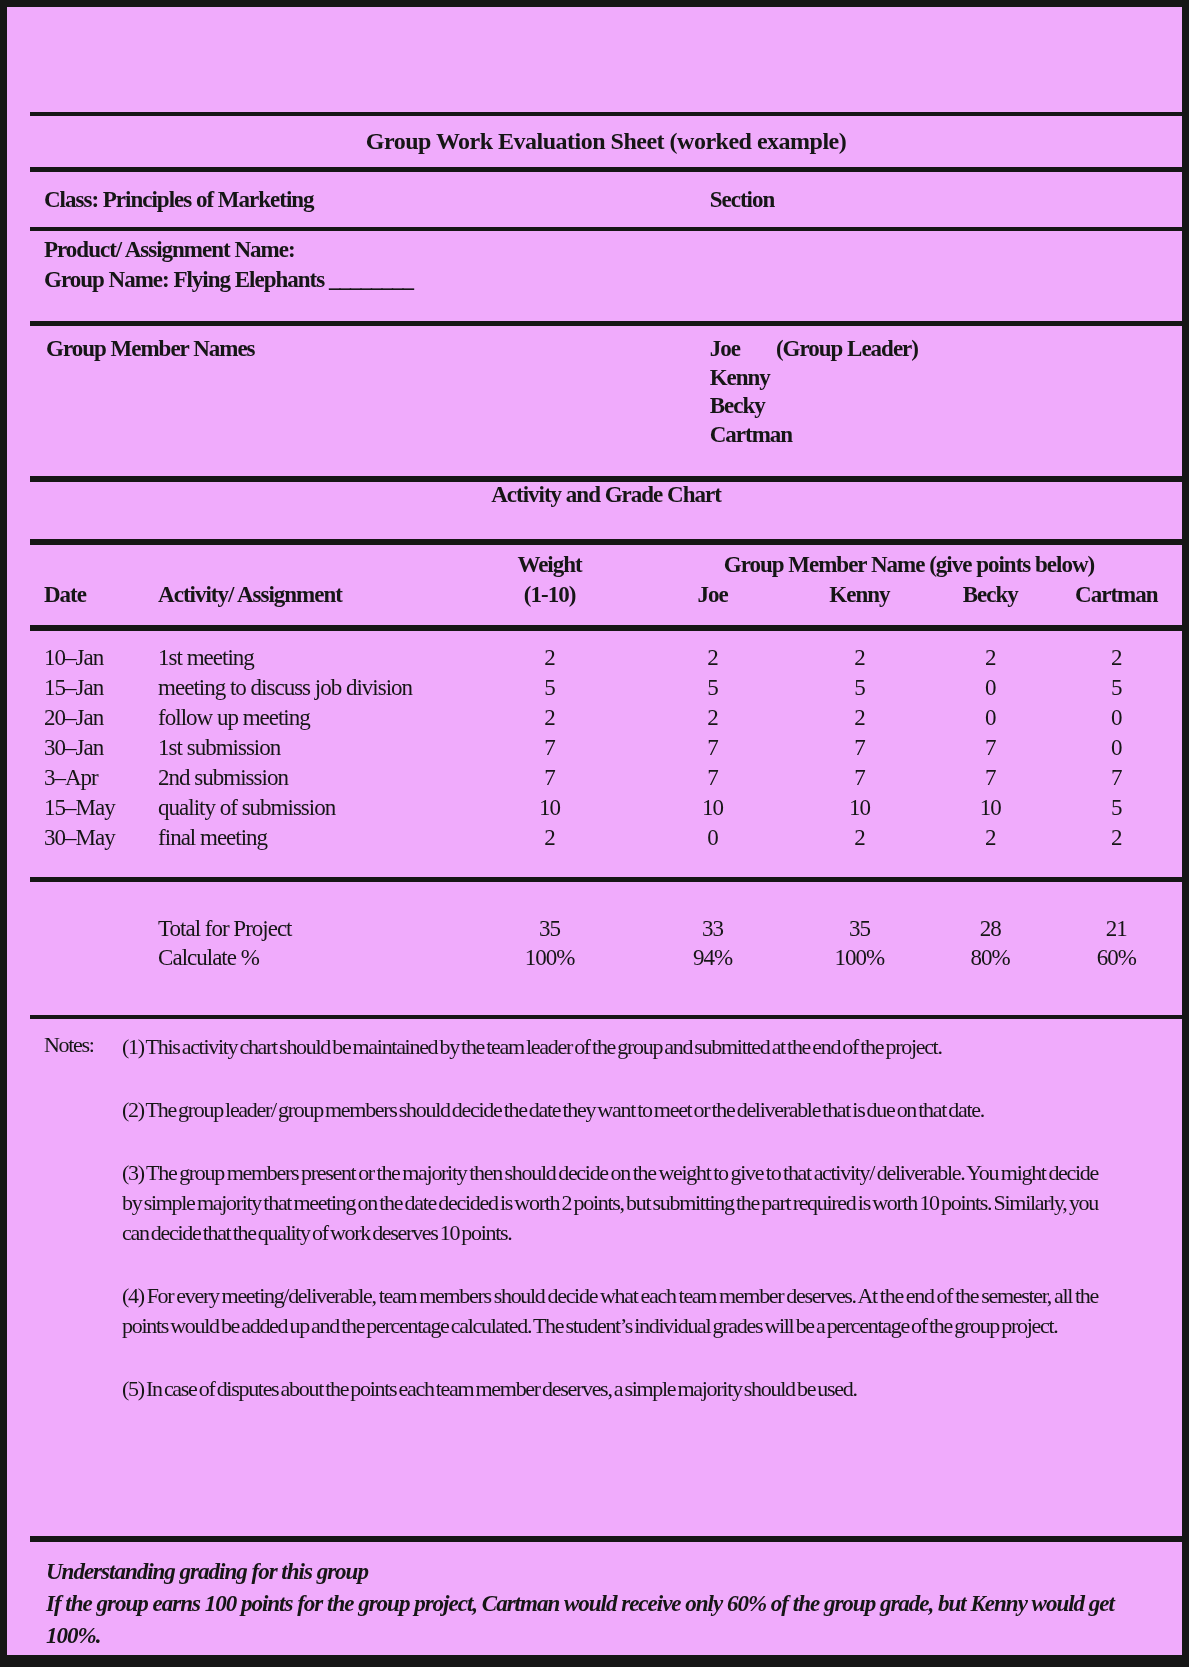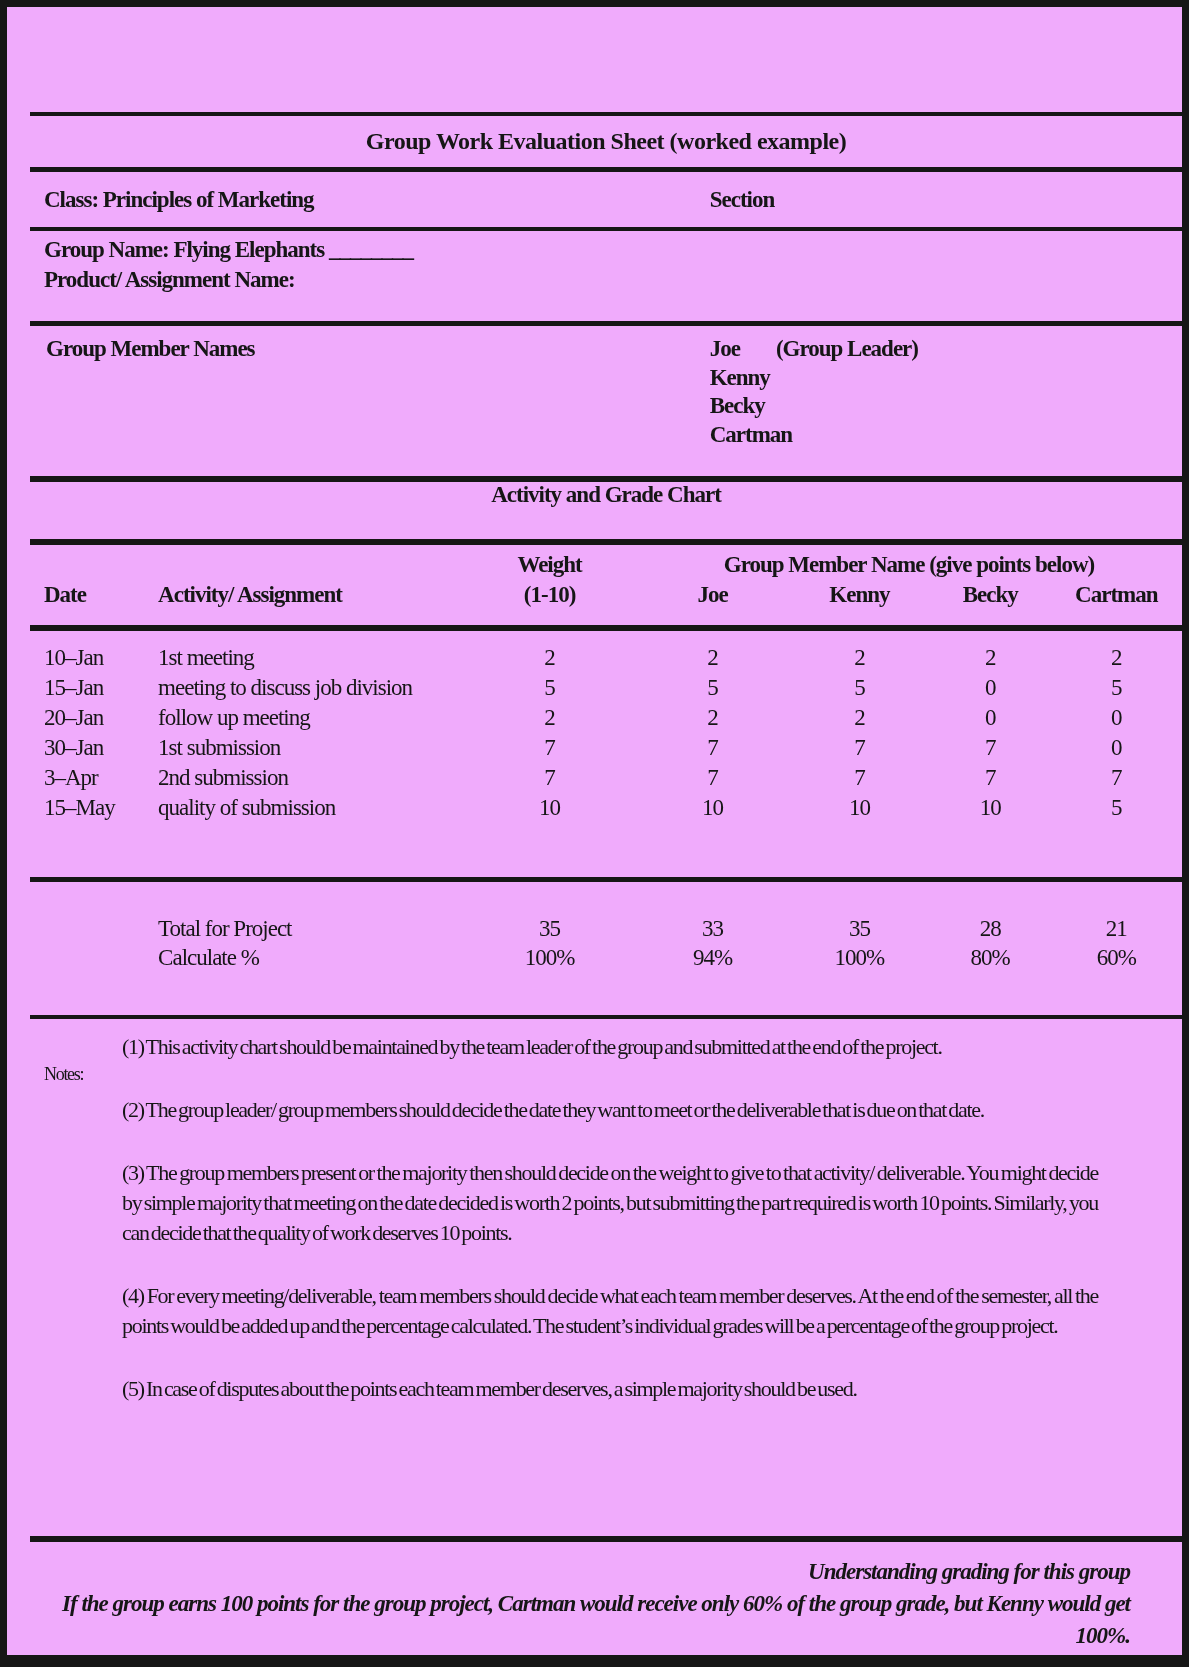--- a/index.html
+++ b/index.html
@@ -53,29 +53,29 @@
 
   .r-thead{ height:80px; padding-top:5px; }
   .r-thead td{ font-weight:bold; }
 
   .r-tbody{ height:246px; padding-top:12px; }
 
   .r-totals{ height:133px; padding-top:32px; }
   .r-totals td{ line-height:29px; }
 
   .r-notes{ height:517px; padding:13px 84px 0 14px; display:flex; }
-  .r-notes .nlabel{ flex:none; width:78px; font-size:18px; letter-spacing:-1.3px;margin-top:32px; }
+  .r-notes .nlabel{ flex:none; width:78px; font-size:22px; letter-spacing:-1.3px; }
   .r-notes .nbody{ flex:1; }
   .r-notes p{
     font-size:22px; letter-spacing:-1.3px; word-spacing:-2px;
     line-height:30px; text-align:justify; margin-bottom:33px;
   }
   .r-notes p:last-child{ margin-bottom:0; }
 
-  .r-footer{ flex:1; padding:14px 52px 0 16px;text-align:right; }
+  .r-footer{ flex:1; padding:14px 52px 0 16px; }
   .r-footer p{ font-weight:bold; font-style:italic; line-height:32px; }
 </style>
 </head>
 <body>
 
 <div class="sheet">
 
   <div class="row r-blank"></div>
   <div class="hr"></div>
 
@@ -84,22 +84,22 @@
   </div>
   <div class="hr mid"></div>
 
   <div class="row r-class">
     <span class="lbl left">Class: Principles of Marketing</span>
     <span class="lbl right">Section</span>
   </div>
   <div class="hr"></div>
 
   <div class="row r-gname">
+    <div>Product/ Assignment Name:</div>
     <div>Group Name: Flying Elephants ________</div>
-    <div>Product/ Assignment Name:</div>
   </div>
   <div class="hr mid"></div>
 
   <div class="row r-members">
     <span class="lbl">Group Member Names</span>
     <div class="names">
       <div><span>Joe</span><span class="suffix">(Group Leader)</span></div>
       <div>Kenny</div>
       <div>Becky</div>
       <div>Cartman</div>
@@ -203,20 +203,29 @@
       </tr>
       <tr>
         <td class="date">15–May</td>
         <td class="act">quality of submission</td>
         <td>10</td>
         <td>10</td>
         <td>10</td>
         <td>10</td>
         <td>5</td>
       </tr>
+      <tr>
+        <td class="date">30–May</td>
+        <td class="act">final meeting</td>
+        <td>2</td>
+        <td>0</td>
+        <td>2</td>
+        <td>2</td>
+        <td>2</td>
+      </tr>
     </tbody>
       </table>
   </div>
   <div class="hr mid"></div>
 
   <div class="row r-totals">
     <table>
       <colgroup>
           <col class="c-date">
           <col class="c-act">

